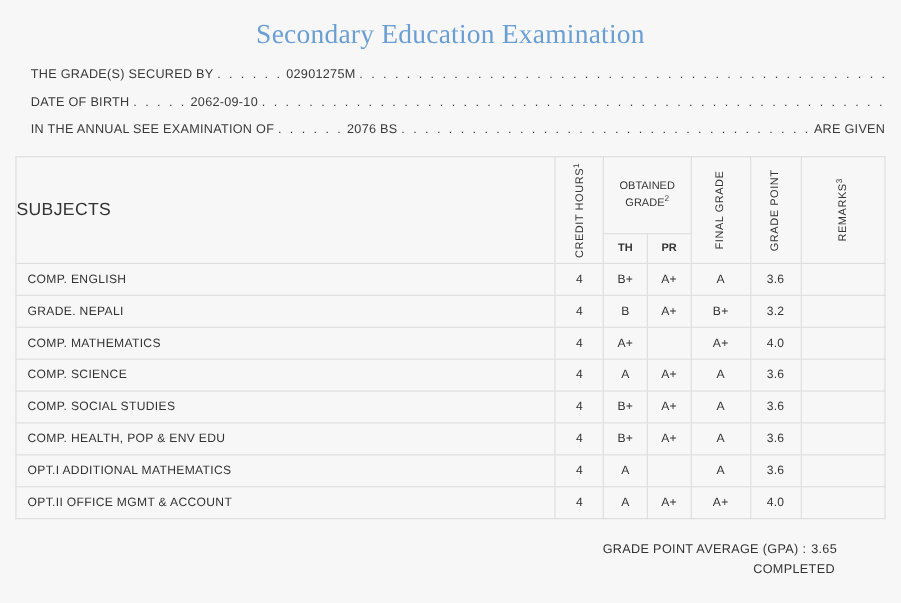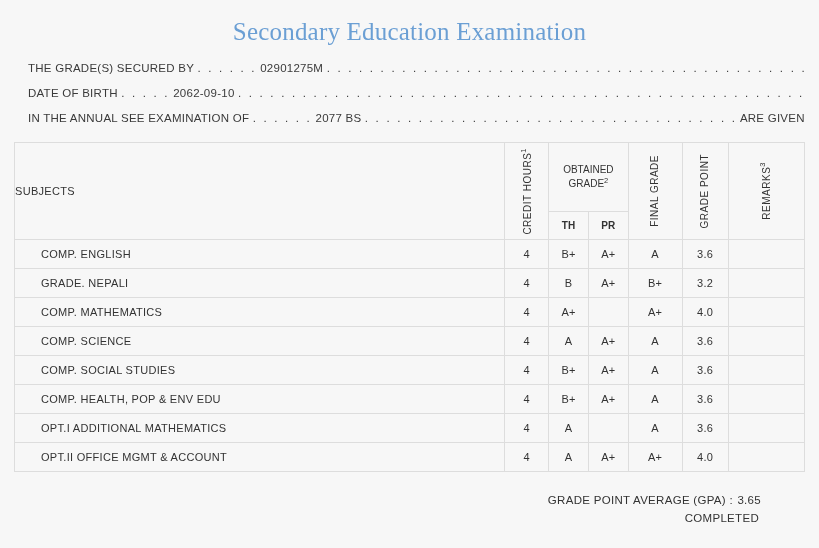--- a/index.html
+++ b/index.html
@@ -76,21 +76,21 @@
     transform: rotate(180deg);
     white-space: nowrap;
     letter-spacing: 0.5px;
     line-height: 1.25;
     margin: 0 auto;
   }
   th.subjects-head {
     text-align: left;
     padding-left: 10px;
     vertical-align: middle;
-    font-size: 11px;
+    font-size: 16px;
     letter-spacing: 0.3px;
   }
   th.credit-head, th.final-head, th.gp-head, th.remarks-head {
     height: 96px;
     padding: 4px 0;
   }
   th.obtained-head {
     padding: 6px 2px 4px 2px;
     font-size: 10px;
     line-height: 1.35;
@@ -103,21 +103,21 @@
   }
   tbody td {
     height: 28px;
     text-align: center;
     font-size: 11px;
     color: #333;
     letter-spacing: 0.2px;
   }
   tbody td.subject {
     text-align: left;
-    padding-left: 26px;
+    padding-left: 10px;
     letter-spacing: 0.3px;
   }
   sup {
     font-size: 7.5px;
     vertical-align: super;
   }
   .footer {
     margin-top: 18px;
     padding-right: 44px;
     text-align: right;
@@ -155,21 +155,21 @@
     </div>
     <div class="info-line">
       <span>DATE OF BIRTH</span>
       <span class="dots">. . . . .</span>
       <span>2062-09-10</span>
       <span class="dots">. . . . . . . . . . . . . . . . . . . . . . . . . . . . . . . . . . . . . . . . . . . . . . . . . . . . . . . . .</span>
     </div>
     <div class="info-line">
       <span>IN THE ANNUAL SEE EXAMINATION OF</span>
       <span class="dots">. . . . . .</span>
-      <span>2077 BS</span>
+      <span>2076 BS</span>
       <span class="dots">. . . . . . . . . . . . . . . . . . . . . . . . . . . . . . . . . . .</span>
       <span>ARE GIVEN BELOW</span>
       
     </div>
   </div>
 
   <table class="grades">
     <thead>
       <tr>
         <th class="subjects-head" rowspan="2" style="width:480px;">SUBJECTS</th>

